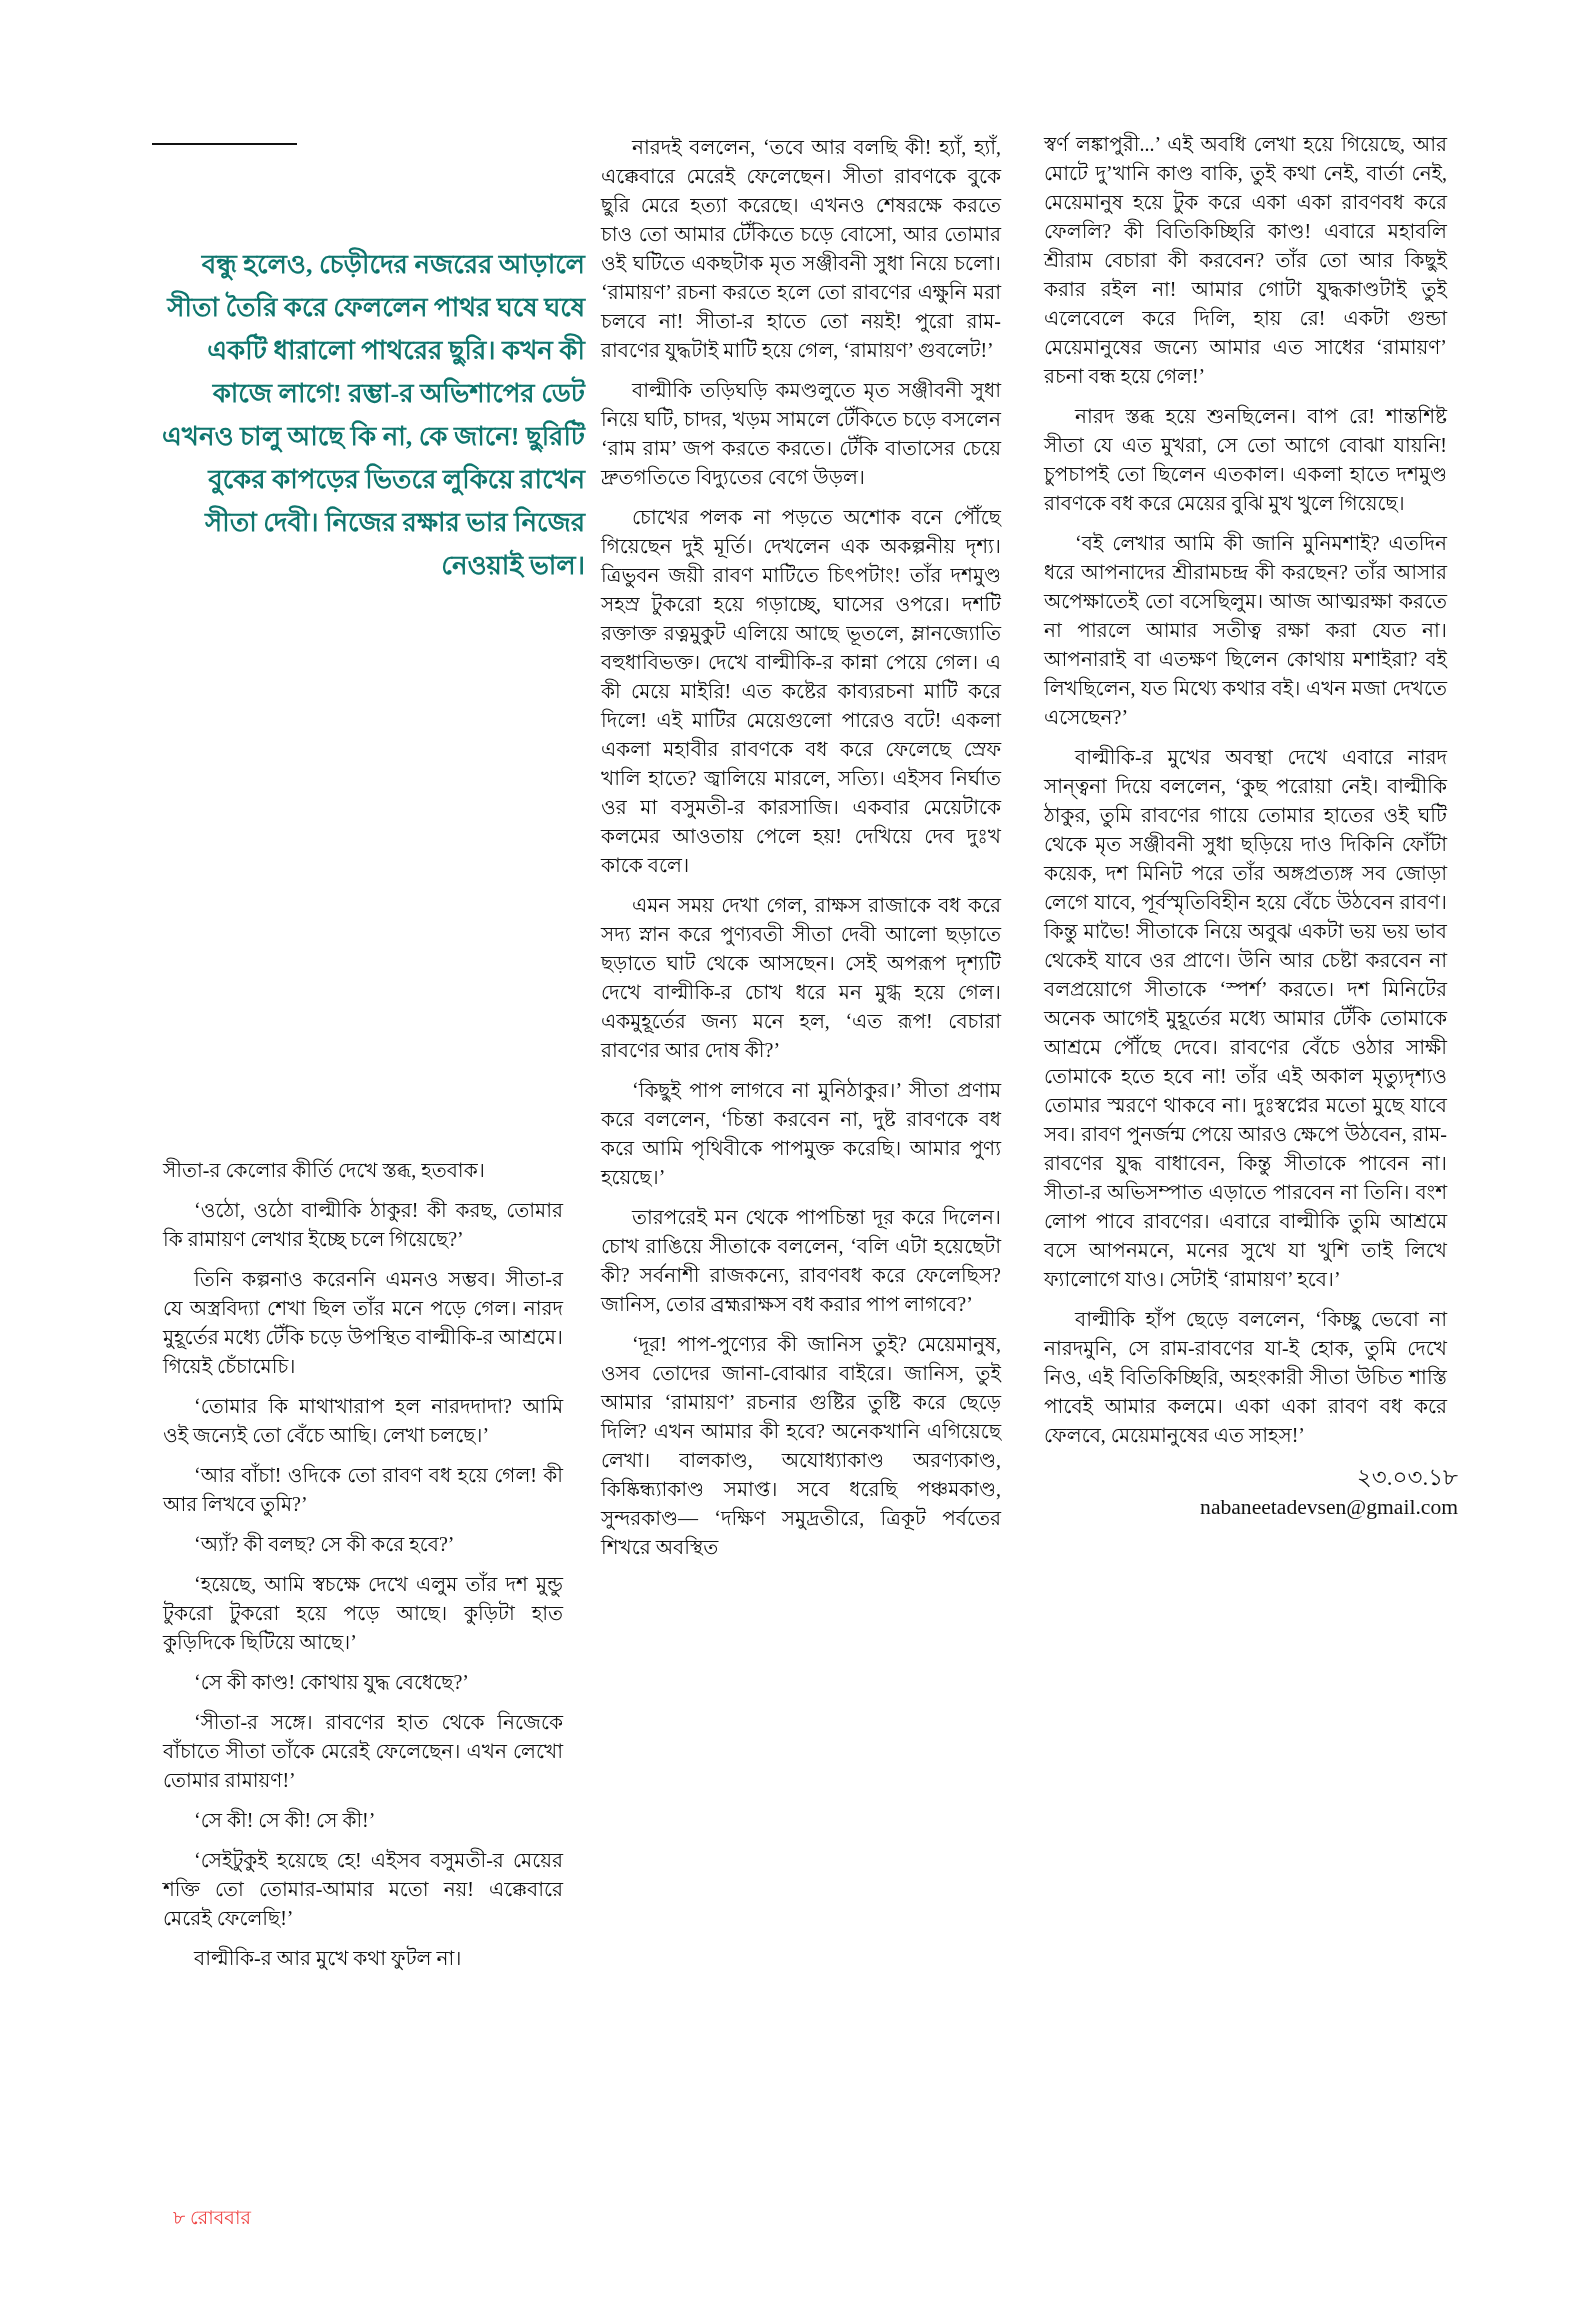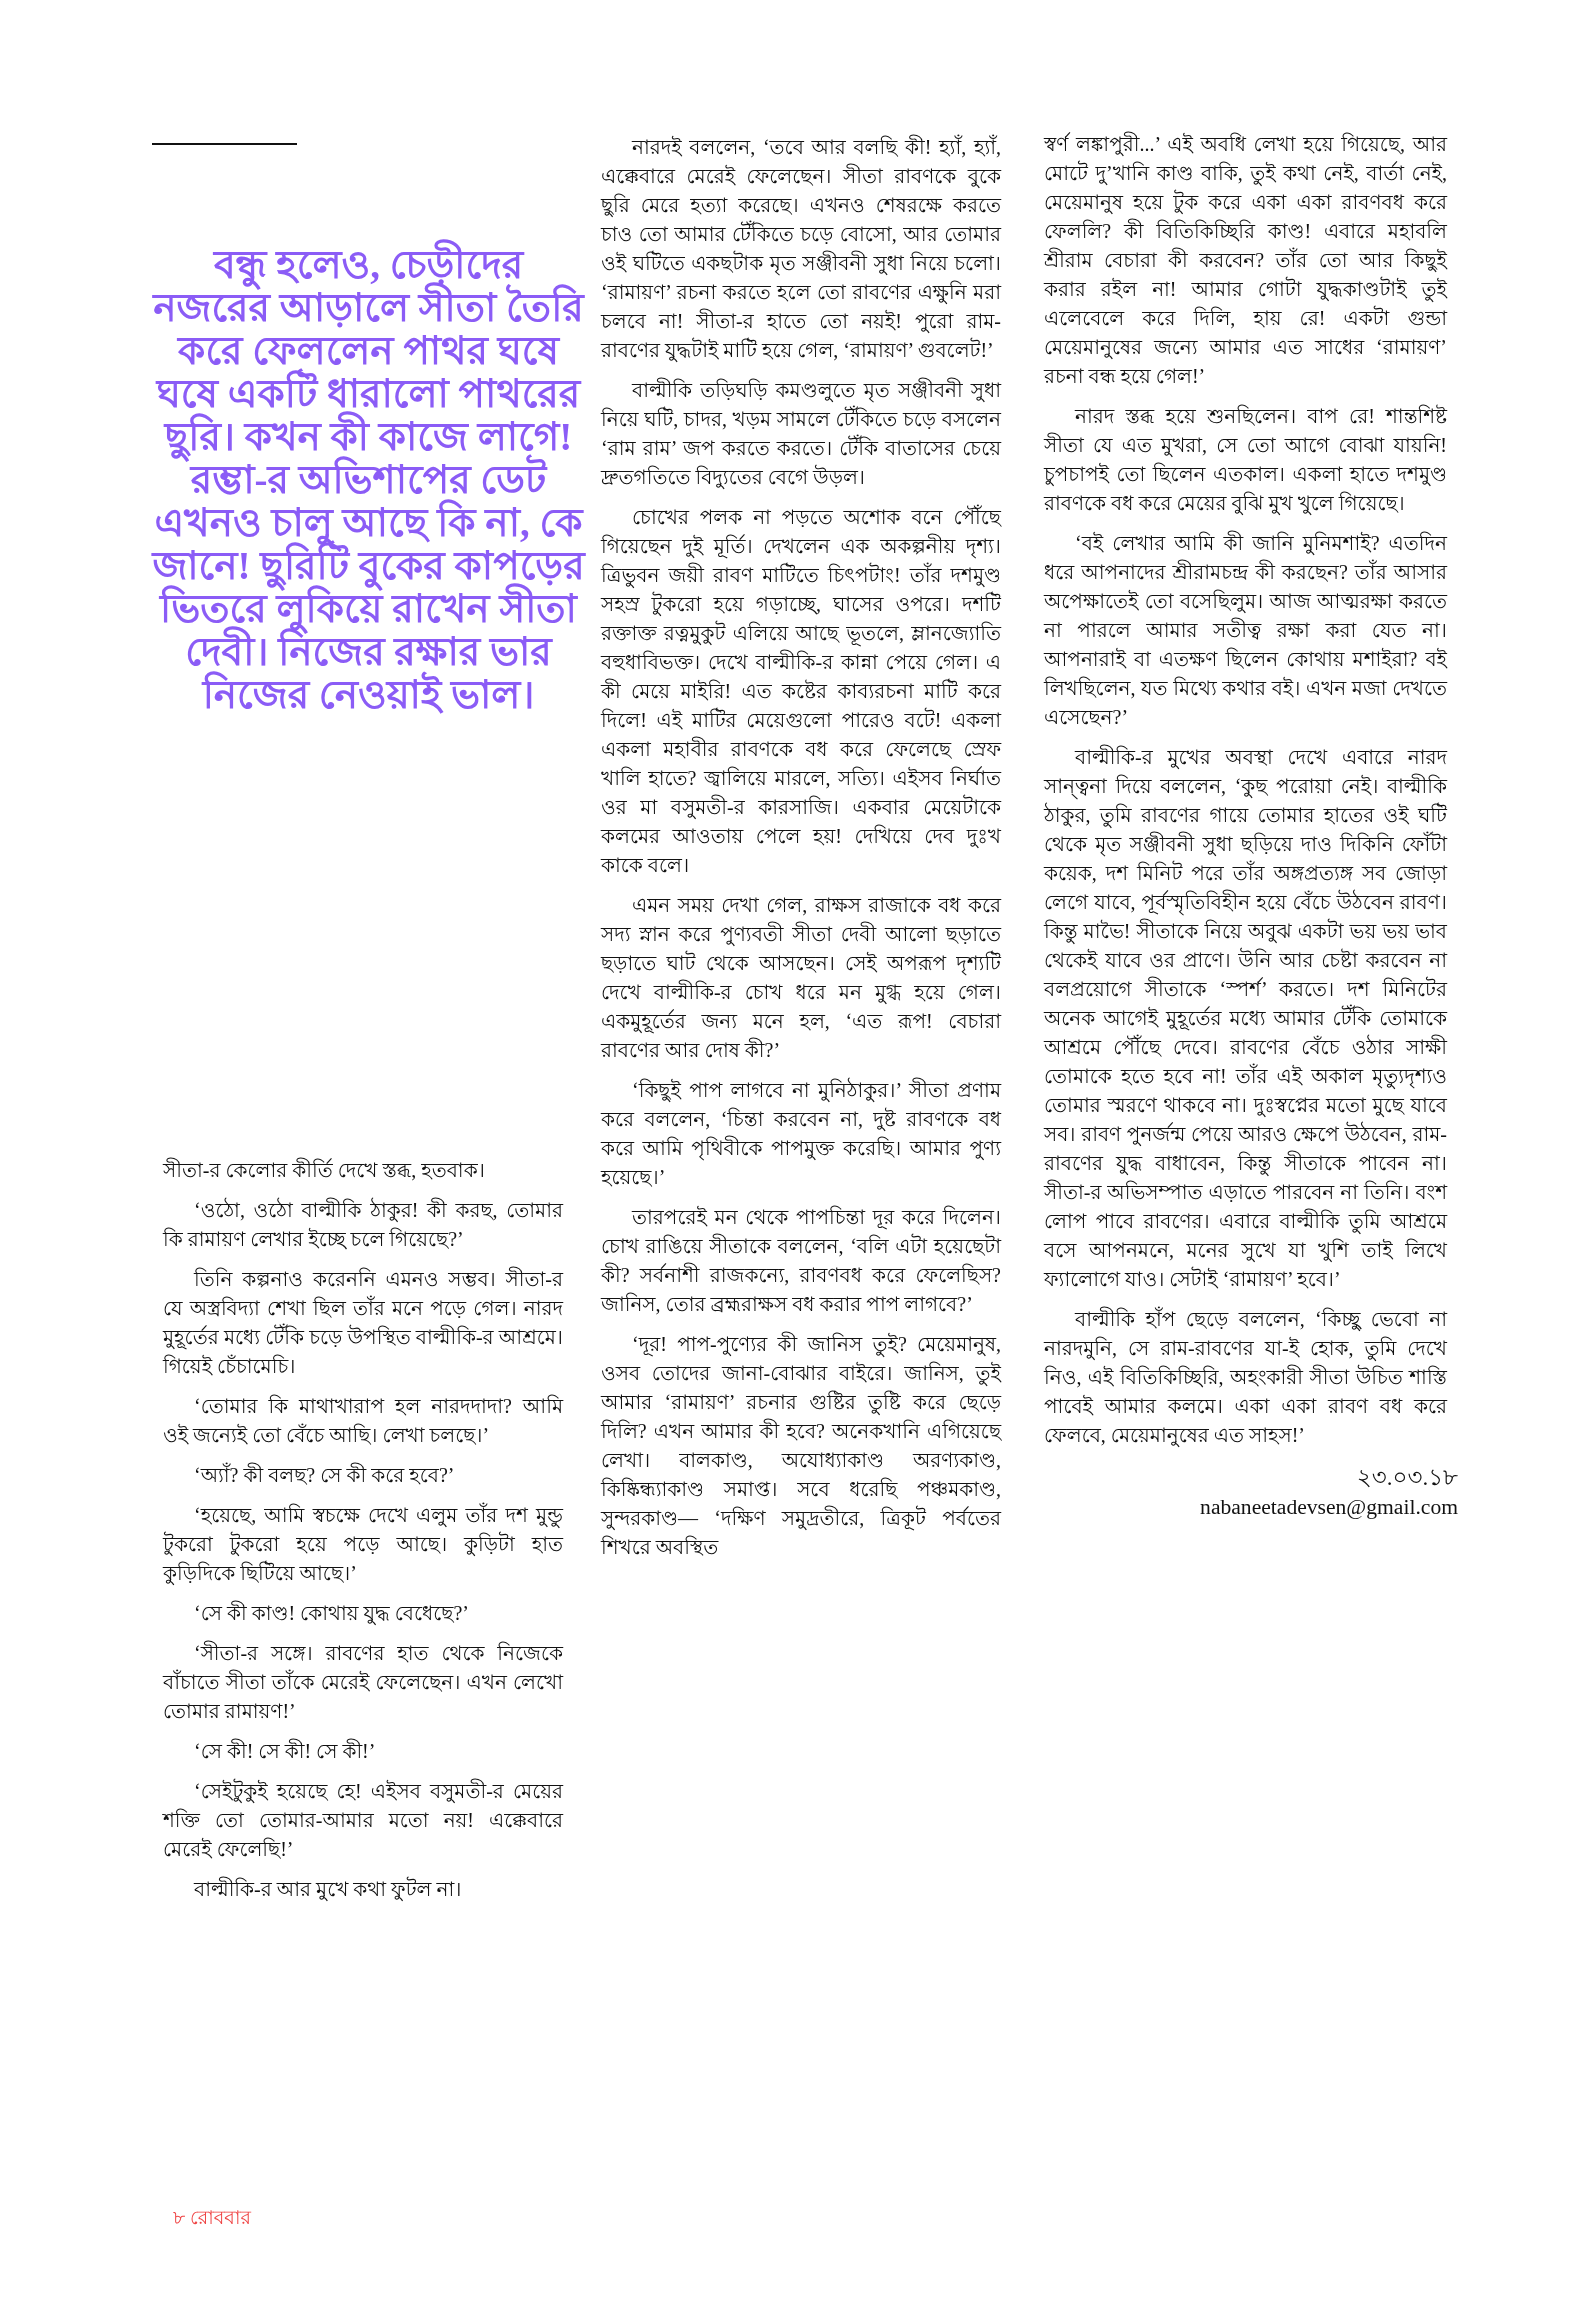--- a/index.html
+++ b/index.html
@@ -18,25 +18,25 @@
     top: 143px;
     width: 145px;
     height: 2.3px;
     background: #111111;
   }
   .pullquote {
     position: absolute;
     left: 152px;
     top: 243px;
     width: 433px;
-    font-size: 39px;
+    font-size: 26px;
     line-height: 43px;
     font-weight: 700;
-    text-align: center;
-    color: #8b5cf6;
+    text-align: right;
+    color: #0f766e;
   }
   .body-col { position: absolute; }
   .col-left-body  { left: 152px;  top: 1145px; width: 422px; }
   .col-middle     { left: 590px;  top: 122px;  width: 422px; }
   .col-right      { left: 1033px; top: 119px;  width: 425px; }
   .body-col p {
     margin: 11px;
     font-size: 20px;
     line-height: 29px;
     text-align: justify;
@@ -73,20 +73,21 @@
   <div class="pq-rule"></div>
 
   <div class="pullquote">বন্ধু হলেও, চেড়ীদের নজরের আড়ালে সীতা তৈরি করে ফেললেন পাথর ঘষে ঘষে একটি ধারালো পাথরের ছুরি। কখন কী কাজে লাগে! রম্ভা-র অভিশাপের ডেট এখনও চালু আছে কি না, কে জানে! ছুরিটি বুকের কাপড়ের ভিতরে লুকিয়ে রাখেন সীতা দেবী। নিজের রক্ষার ভার নিজের নেওয়াই ভাল।</div>
 
   <div class="body-col col-left-body">
 
   <p class="para flush">সীতা-র কেলোর কীর্তি দেখে স্তব্ধ, হতবাক।</p>
       <p class="para">‘ওঠো, ওঠো বাল্মীকি ঠাকুর! কী করছ, তোমার কি রামায়ণ লেখার ইচ্ছে চলে গিয়েছে?’</p>
       <p class="para">তিনি কল্পনাও করেননি এমনও সম্ভব। সীতা-র যে অস্ত্রবিদ্যা শেখা ছিল তাঁর মনে পড়ে গেল। নারদ মুহূর্তের মধ্যে টেঁকি চড়ে উপস্থিত বাল্মীকি-র আশ্রমে। গিয়েই চেঁচামেচি।</p>
       <p class="para">‘তোমার কি মাথাখারাপ হল নারদদাদা? আমি ওই জন্যেই তো বেঁচে আছি। লেখা চলছে।’</p>
+      <p class="para">‘আর বাঁচা! ওদিকে তো রাবণ বধ হয়ে গেল! কী আর লিখবে তুমি?’</p>
       <p class="para">‘অ্যাঁ? কী বলছ? সে কী করে হবে?’</p>
       <p class="para">‘হয়েছে, আমি স্বচক্ষে দেখে এলুম তাঁর দশ মুন্ডু টুকরো টুকরো হয়ে পড়ে আছে। কুড়িটা হাত কুড়িদিকে ছিটিয়ে আছে।’</p>
       <p class="para">‘সে কী কাণ্ড! কোথায় যুদ্ধ বেধেছে?’</p>
       <p class="para">‘সীতা-র সঙ্গে। রাবণের হাত থেকে নিজেকে বাঁচাতে সীতা তাঁকে মেরেই ফেলেছেন। এখন লেখো তোমার রামায়ণ!’</p>
       <p class="para">‘সে কী! সে কী! সে কী!’</p>
       <p class="para">‘সেইটুকুই হয়েছে হে! এইসব বসুমতী-র মেয়ের শক্তি তো তোমার-আমার মতো নয়! এক্কেবারে মেরেই ফেলেছি!’</p>
       <p class="para">বাল্মীকি-র আর মুখে কথা ফুটল না।</p>
     </div>
 
   <div class="body-col col-middle">

